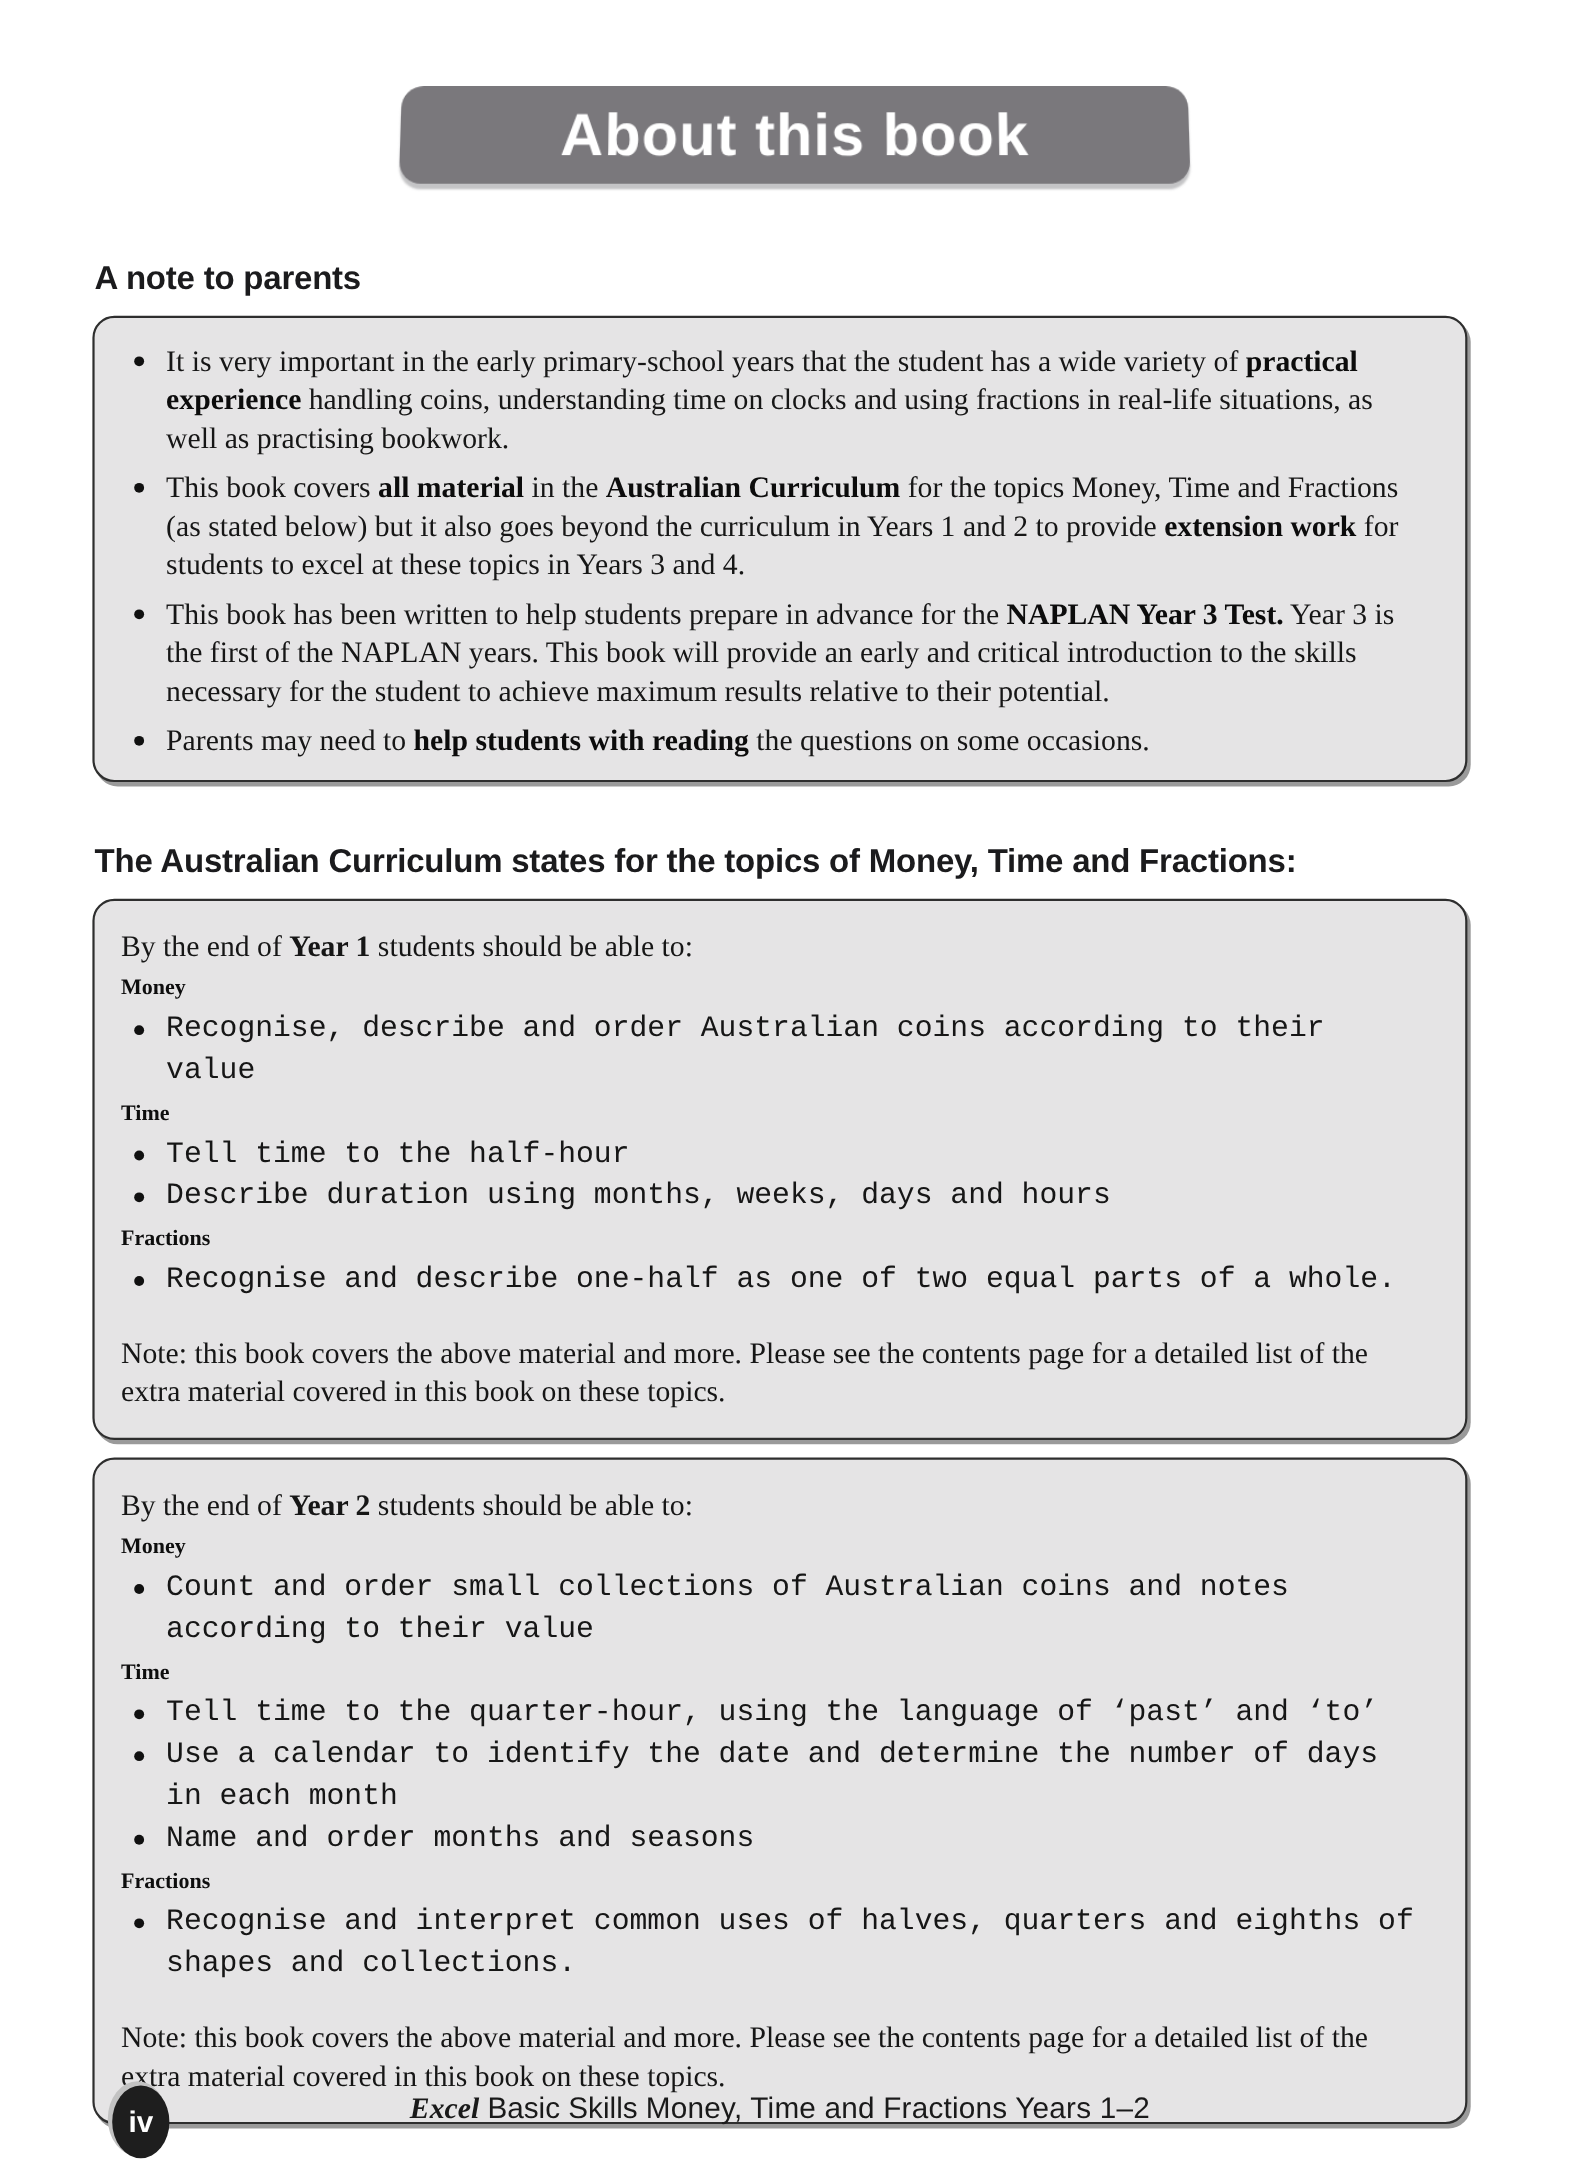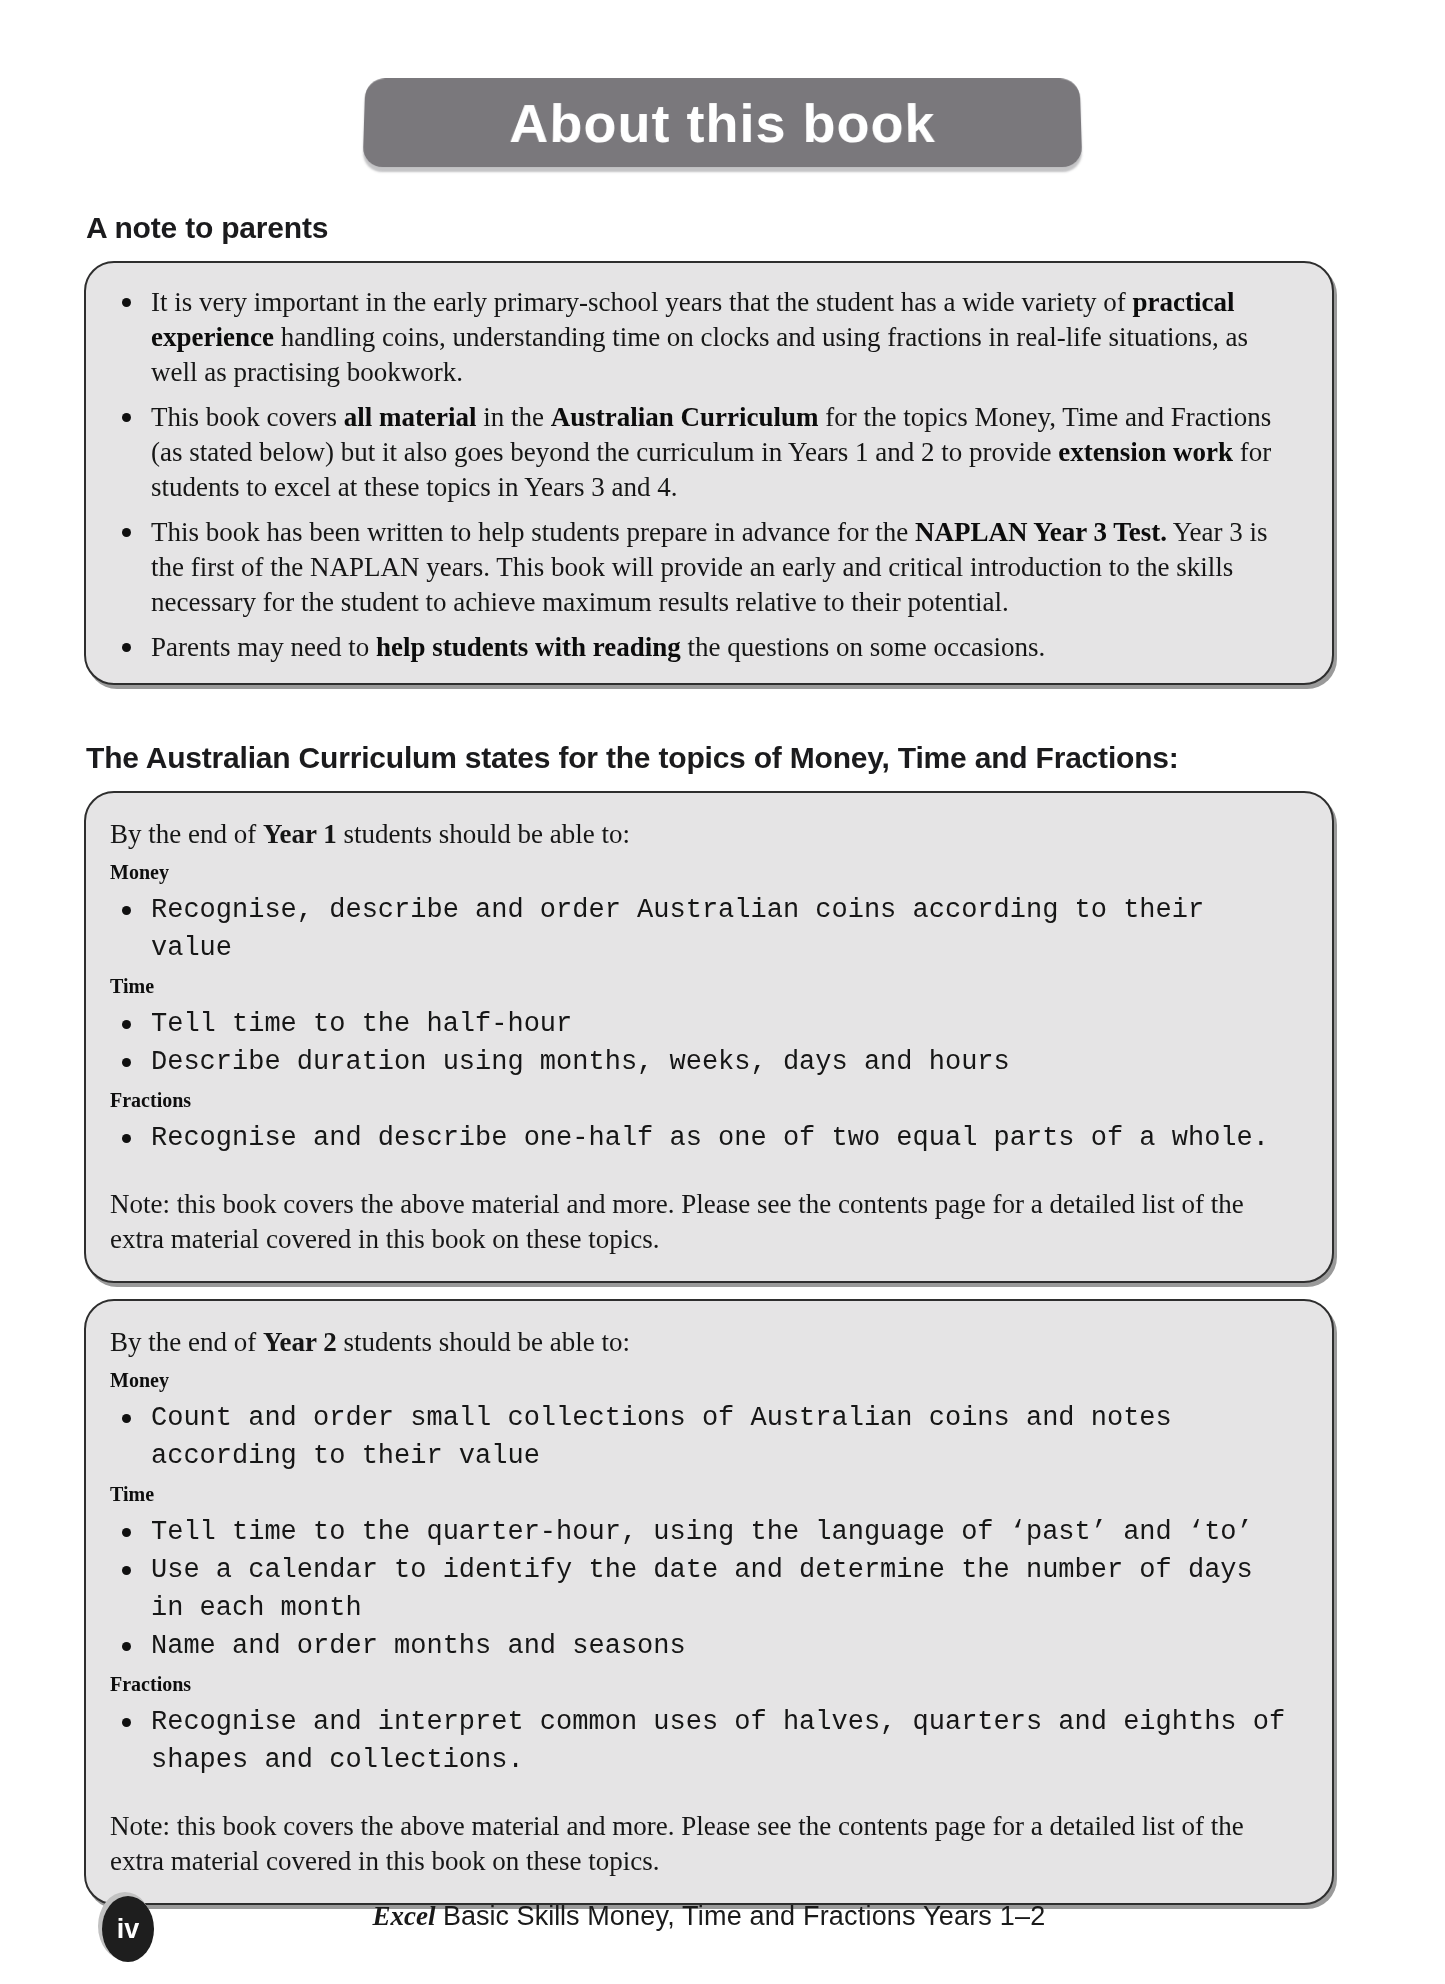--- a/index.html
+++ b/index.html
@@ -29,28 +29,28 @@
     color:#ffffff;letter-spacing:1px;
   }
 
   
   .sect-heading{
     font-family:"Liberation Sans", sans-serif;
     font-weight:700;font-size:30px;line-height:34px;
     color:#1b1b1d;letter-spacing:-0.2px;
     margin:56px 0 0 2px;
   }
-  .sect-heading.first{margin-top:44px;}
+  .sect-heading.first{margin-top:70px;}
 
   
   .panel{
     box-sizing:border-box;
     background:#e5e4e5;
     border:2px solid #2e2e2e;
-    border-radius:30px;
+    border-radius:20px;
     box-shadow:3px 4px 0 #9a9a9a;
     padding:22px 44px 18px 24px;
     margin-top:16px;
   }
 
   
   .bullet{display:flex;margin:0 0 10px 12px;}
   .bullet:last-of-type{margin-bottom:0;}
   .dot{
     width:9px;height:9px;flex:0 0 9px;

